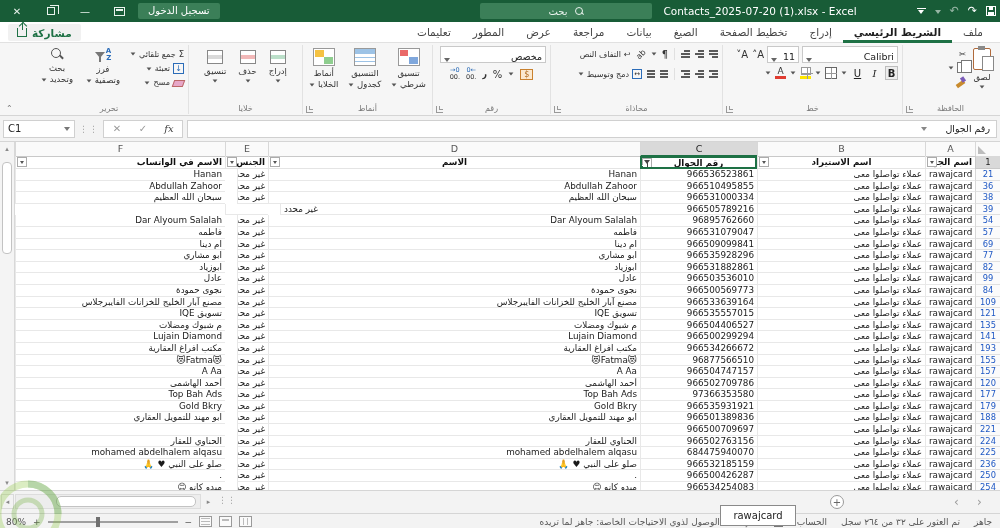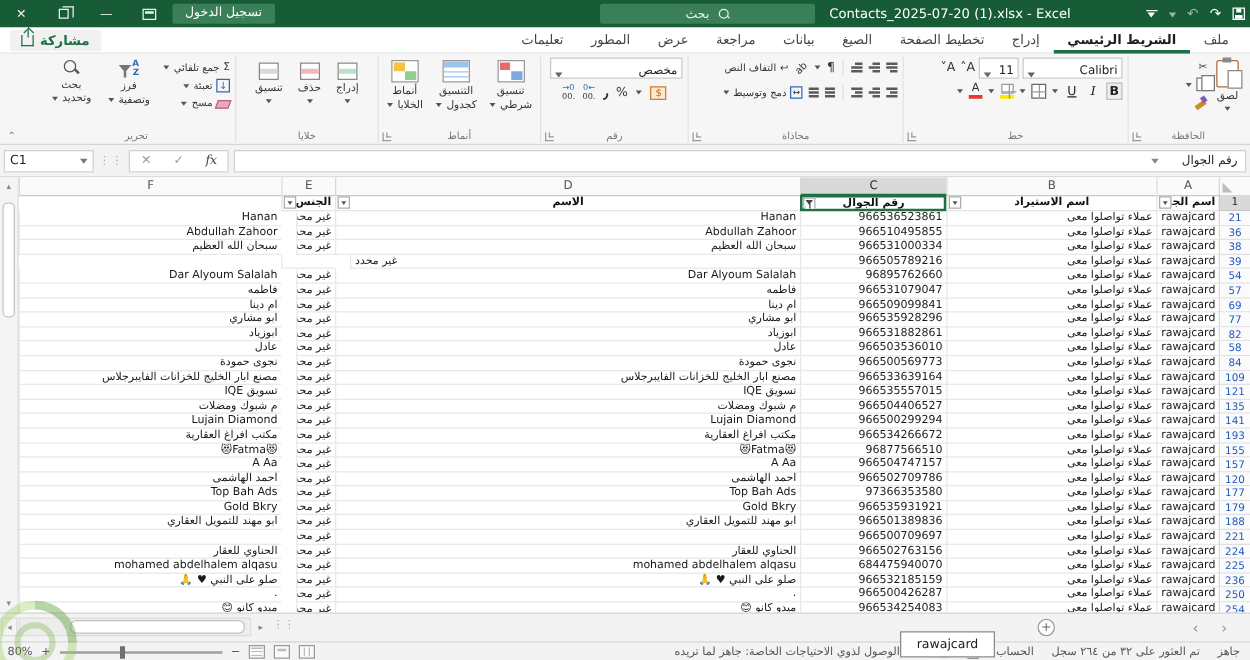--- a/index.html
+++ b/index.html
@@ -275,21 +275,21 @@
             </div>
         </div>
       </div>
       <div class="rlabel">الحافظة</div>
       <div class="launcher"></div>
     </div>
 
     <div class="rgroup" style="width:180px">
       <div style="display:flex;flex-direction:column;gap:3px;">
         <div style="display:flex;direction:rtl;gap:3px;">
-          <div class="combo" style="width:80px">
+          <div class="combo" style="width:96px">
             <span class="cdd tri-dn"></span>
             <span>Calibri</span>
           </div>
           <div class="combo" style="width:32px">
             <span class="cdd tri-dn"></span>
             <span>11</span>
           </div>
           <div class="fontAA">
               <span>A˄</span>
               <span>A˅</span>
@@ -548,20 +548,26 @@
               <span class="tri"></span>
             </span>
           <span>الاسم</span>
         </div>
         <div class="g1c">
           <span class="fbtn">
               <span class="tri"></span>
             </span>
           <span>الجنس</span>
         </div>
+        <div class="g1c">
+          <span class="fbtn">
+              <span class="tri"></span>
+            </span>
+          <span>الاسم في الواتساب</span>
+        </div>
       </div>
       <div id="grid-rows">
           <div class="grow">
             <div class="gc rh">21</div>
             <div class="gc ca">rawajcard</div>
             <div class="gc cb">عملاء تواصلوا معى</div>
             <div class="gc cc">966536523861</div>
             <div class="gc cd">Hanan</div>
             <div class="gc ce">غير محدد</div>
             <div class="gc cf">Hanan</div>
@@ -631,21 +637,21 @@
           <div class="grow">
             <div class="gc rh">82</div>
             <div class="gc ca">rawajcard</div>
             <div class="gc cb">عملاء تواصلوا معى</div>
             <div class="gc cc">966531882861</div>
             <div class="gc cd">ابوزياد</div>
             <div class="gc ce">غير محدد</div>
             <div class="gc cf">ابوزياد</div>
           </div>
           <div class="grow">
-            <div class="gc rh">58</div>
+            <div class="gc rh">99</div>
             <div class="gc ca">rawajcard</div>
             <div class="gc cb">عملاء تواصلوا معى</div>
             <div class="gc cc">966503536010</div>
             <div class="gc cd">عادل</div>
             <div class="gc ce">غير محدد</div>
             <div class="gc cf">عادل</div>
           </div>
           <div class="grow">
             <div class="gc rh">84</div>
             <div class="gc ca">rawajcard</div>

